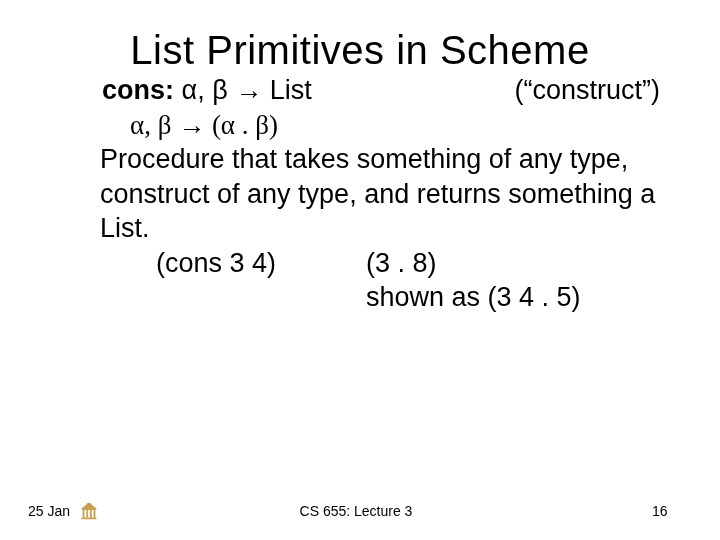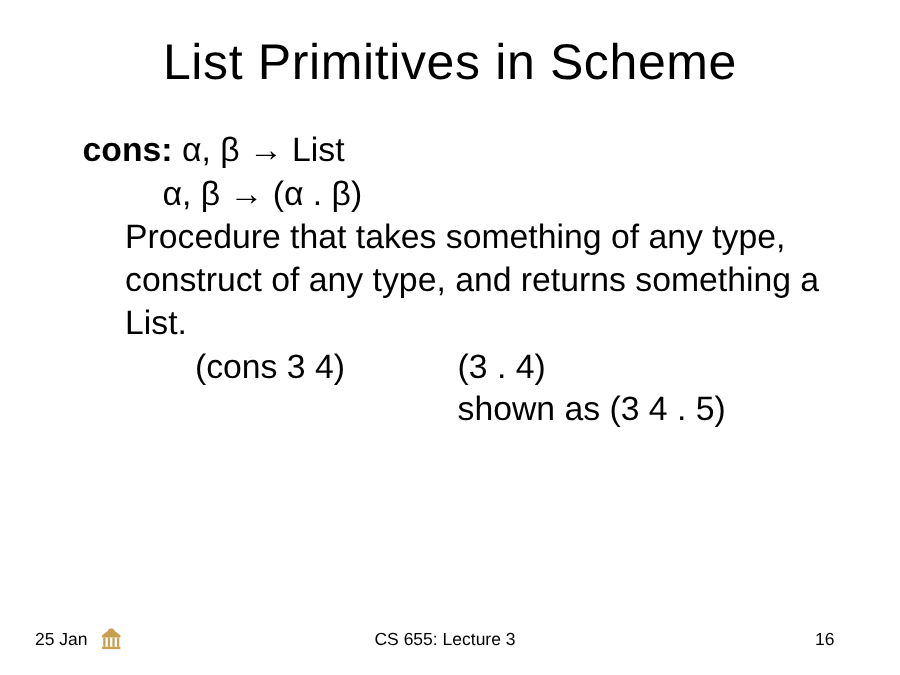--- a/index.html
+++ b/index.html
@@ -1,24 +1,24 @@
 <!DOCTYPE html>
 <html><head>
 <meta charset="utf-8">
 <style>
   * { box-sizing: border-box; margin: 0; padding: 0; }
   html, body { width: 720px; height: 540px; font-family: Arial, Helvetica, sans-serif; background: #fff; color: #000; }
   .slide { width: 720px; height: 540px; position: relative; padding: 28px 40px 0 40px; }
-  .title { font-size: 40px; font-weight: 400; text-align: center; margin-bottom: 30px; letter-spacing: 0.5px; }
+  .title { font-size: 40px; font-weight: 400; text-align: center; letter-spacing: 0.5px; }
   .body { font-size: 27px; line-height: 1.28; padding-left: 26px; }
   .row { display: flex; }
-  .row1-left { flex: 1; }
+  .row1-left { flex: 1; margin-left: 36px; }
   .row1-right { padding-right: 20px; }
   .bold { font-weight: bold; }
-  .indent1 { padding-left: 64px; }
+  .indent1 { padding-left: 64px; font-family: Liberation Serif, serif; }
   .indent2 { padding-left: 34px; }
   .row-ex { display: flex; }
   .ex-left { width: 300px; text-align: center; }
   .ex-right { flex: 1; }
   .shown { padding-left: 300px; }
   .footer { position: absolute; bottom: 18px; left: 0; width: 100%; display: flex; align-items: center; font-size: 14px; padding: 0 28px; margin-top: 44px; }
   .footer-left { width: 50px; }
   .footer-icon { width: 22px; height: 22px; display: inline-block; }
   .footer-center { flex: 1; text-align: center; padding-right: 40px; }
   .footer-right { width: 40px; }
@@ -28,29 +28,30 @@
 
 <div class="slide">
   <h1 class="title">List Primitives in Scheme</h1>
 
   <div class="body">
 
     <div class="row">
       <div class="row1-left">
         <span class="bold">cons:</span><span> α, β → List</span>
       </div>
+      <div class="row1-right">(“construct”)</div>
     </div>
 
     <div class="indent1">α, β → (α . β)</div>
 
     <div class="indent2">Procedure that takes something of any type, construct of any type, and returns something a List.</div>
 
     <div class="row-ex">
       <div class="ex-left">(cons 3 4)</div>
-      <div class="ex-right">(3 . 4)</div>
+      <div class="ex-right">(3 . 8)</div>
     </div>
 
 
     <div class="shown">shown as (3 4 . 5)</div>
   </div>
 
   <div class="footer">
     <div class="footer-left">25 Jan</div>
     <span class="footer-icon">
       <svg viewBox="0 0 24 24" width="22" height="22">

